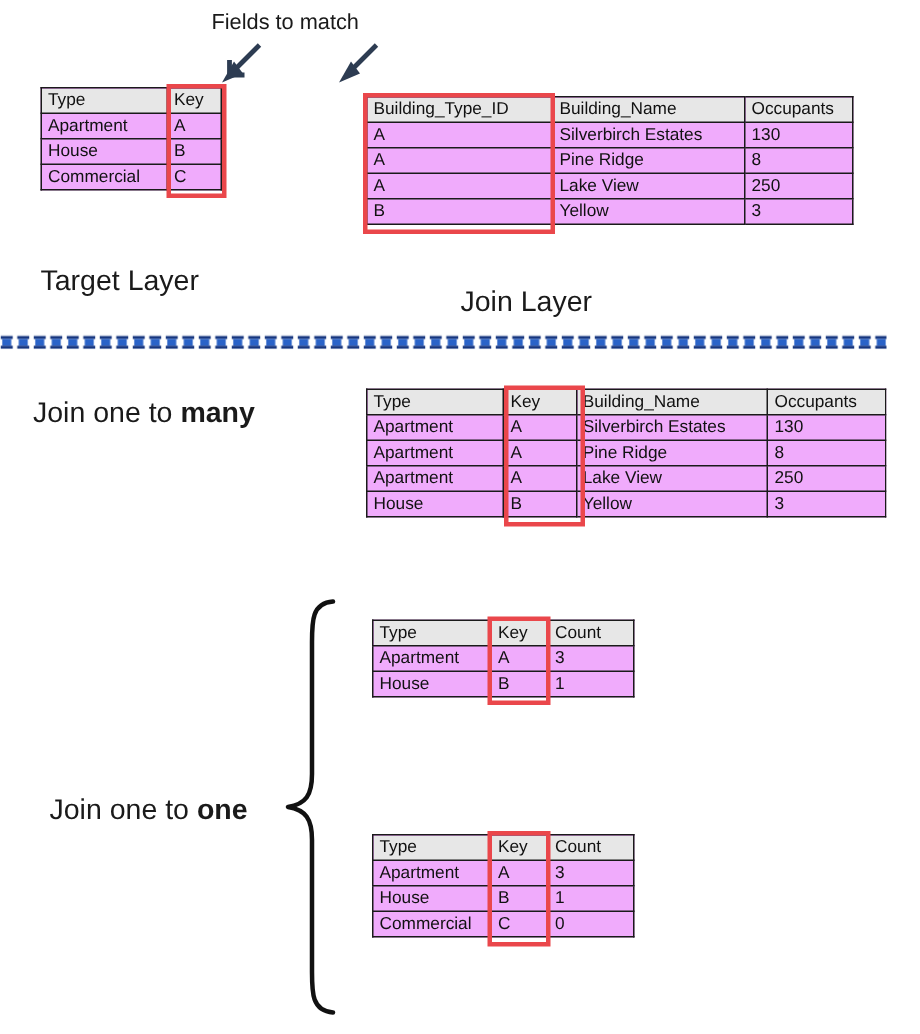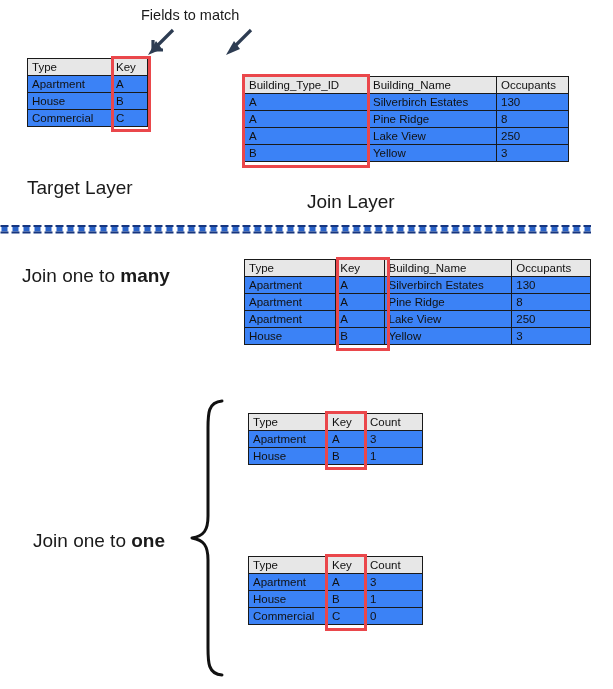--- a/index.html
+++ b/index.html
@@ -34,21 +34,21 @@
     color: #1a1a1a;
     white-space: nowrap;
     line-height: 1;
   }
 
   
   table.grid {
     border-collapse: collapse;
     font-size: 11.5px;
     color: #111;
-    background: #3b82f6;
+    background: #f0abfc;
     table-layout: fixed;
   }
   table.grid th, table.grid td {
     border: 1px solid #1a1a1a;
     padding: 1px 4px;
     text-align: left;
     font-weight: normal;
     height: 17px;
     box-sizing: border-box;
     overflow: hidden;
@@ -122,21 +122,21 @@
         </tr>
         <tr>
           <td>Commercial</td>
           <td>C</td>
         </tr>
       </tbody>
     </table>
     <div class="redbox" style="left:84px; top:-2px; width:40px; height:76px;"></div>
   </div>
 
-  <div class="abs" style="left:244px; top:76px;">
+  <div class="abs" style="left:244px; top:64px;">
     <table class="grid">
       <colgroup>
           <col style="width:124px">
           <col style="width:128px">
           <col style="width:72px">
         </colgroup>
       <thead>
         <tr>
           <th>Building_Type_ID</th>
           <th>Building_Name</th>

